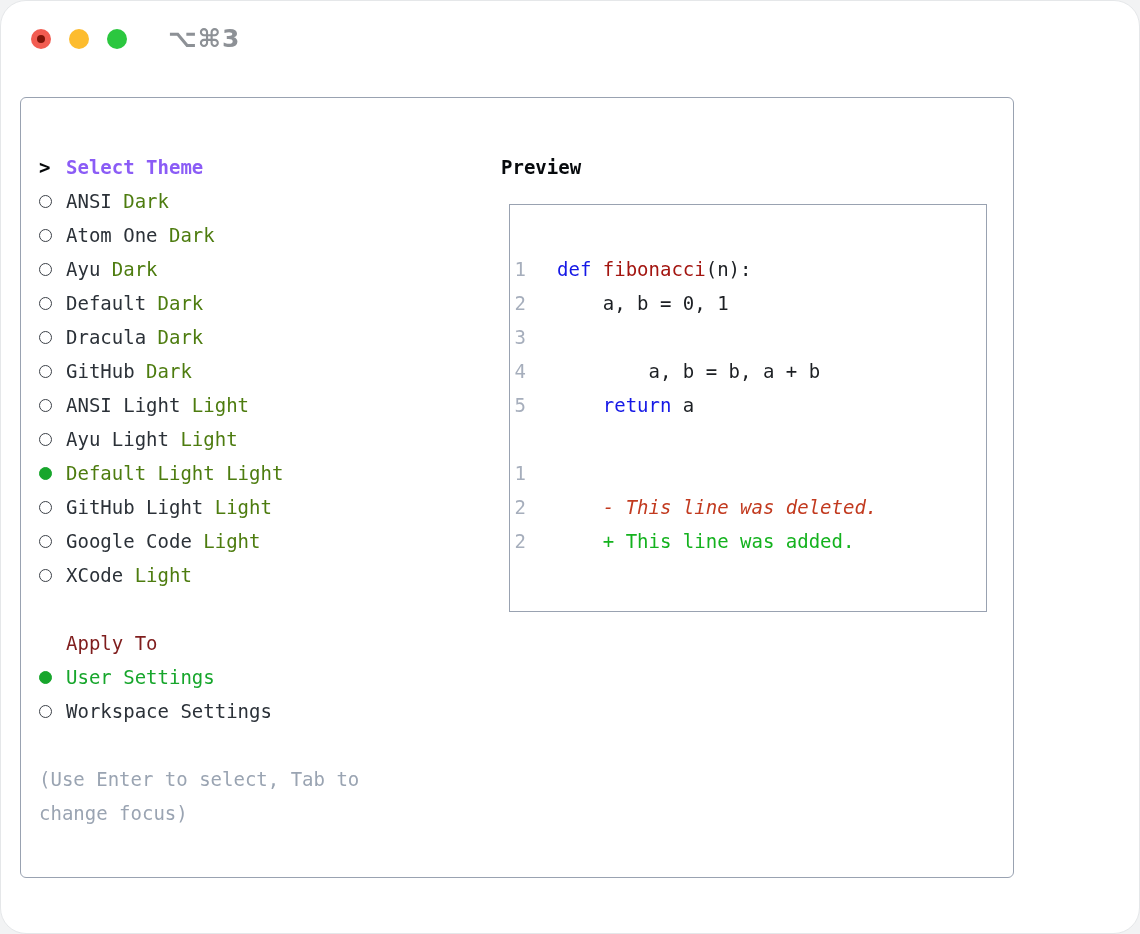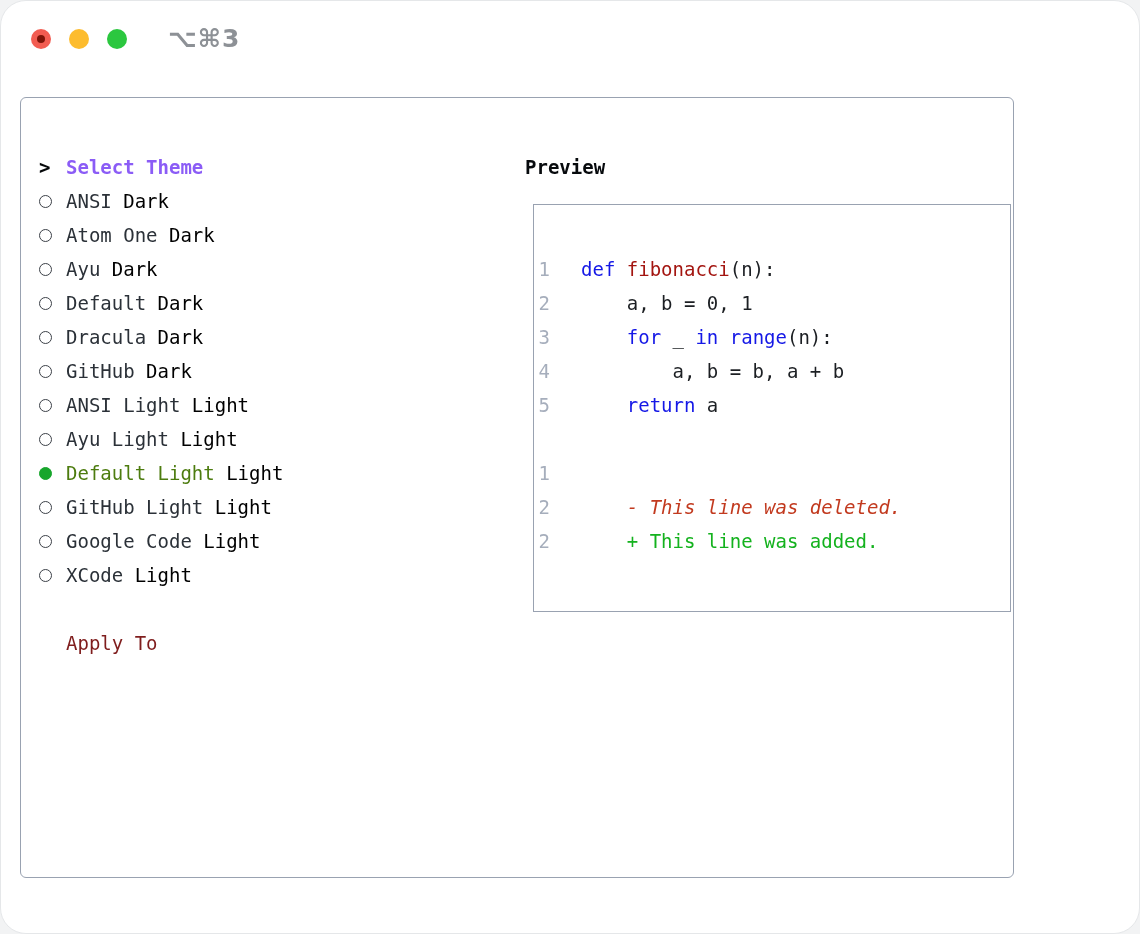--- a/index.html
+++ b/index.html
@@ -38,29 +38,29 @@
   .marker { width:27px; flex:none; display:flex; align-items:center; }
   .chevron { font-weight:bold; color:#06080a; }
   .radio {
     width:13px; height:13px; border-radius:50%;
     border:1.5px solid #3c4148; background:transparent; display:inline-block;
   }
   .radio.sel { background:#17a62c; border-color:#17a62c; }
   .h-label { font-weight:bold; color:#8b5cf6; }
   .t-name { color:#2b3138; }
   .t-name.sel { color:#4d7c0f; }
-  .t-var { color:#000000; margin-left:1ch; }
+  .t-var { color:#4d7c0f; margin-left:1ch; }
   .apply-label { color:#7f1d1d; }
   .opt-label { color:#2b3138; }
   .opt-label.sel { color:#17a62c; }
   .spacer { height:34px; }
   .hint { color:#9aa4b2; }
   .hint div { height:34px; line-height:34px; white-space:pre; }
   
-  .right-col { position:absolute; left:480px; top:52px; width:505px;margin-left:24px; }
+  .right-col { position:absolute; left:480px; top:52px; width:505px; }
   .preview-header { font-size:19px; font-weight:bold; color:#070a0d; height:34px; line-height:34px; }
   .preview-box {
     margin-top:20px; margin-left:8px; width:478px; height:408px;
     border:1.5px solid #99a2b1; background:#fff;
     padding:47px 0 0 4px; font-size:19px;
   }
   .pline { display:flex; height:34px; line-height:34px; }
   .lnum { width:12px; flex:none; text-align:right; color:#a6aebc; margin-right:31px; }
   .lcontent { white-space:pre; color:#1c1f23;text-align:center; }
   .s-kw  { color:#1518e6; }
@@ -181,39 +181,56 @@
           </div>
         </div>
 
       <div class="row spacer"></div>
 
       <div class="row">
         <span class="marker"></span>
         <span class="apply-label">Apply To</span>
       </div>
 
+      <div id="apply-list">
+          <div class="row">
+            <span class="marker">
+              <span class="radio sel"></span>
+            </span>
+            <span class="opt-label sel">User Settings</span>
+          </div>
+          <div class="row">
+            <span class="marker">
+              <span class="radio"></span>
+            </span>
+            <span class="opt-label">Workspace Settings</span>
+          </div>
+        </div>
 
       <div class="row spacer"></div>
 
+      <div class="hint">
+        <div>(Use Enter to select, Tab to</div>
+        <div>change focus)</div>
+      </div>
     </div>
 
     <div class="right-col">
       <div class="preview-header">Preview</div>
       <div class="preview-box" id="preview-box">
           <div class="pline">
             <span class="lnum">1</span>
             <span class="lcontent"><span class="s-kw">def </span><span class="s-fn">fibonacci</span><span class="s-pl">(n):</span></span>
           </div>
           <div class="pline">
             <span class="lnum">2</span>
             <span class="lcontent"><span class="s-pl">    a, b = 0, 1</span></span>
           </div>
           <div class="pline">
             <span class="lnum">3</span>
-            <span class="lcontent"><span class="s-pl">    </span><span class="s-kw">for</span><span class="s-pl"> _ </span><span class="s-kw">in</span><span class="s-pl"> </span><span class="s-kw">range</span><span class="s-pl">(n):</span></span>
           </div>
           <div class="pline">
             <span class="lnum">4</span>
             <span class="lcontent"><span class="s-pl">        a, b = b, a + b</span></span>
           </div>
           <div class="pline">
             <span class="lnum">5</span>
             <span class="lcontent"><span class="s-pl">    </span><span class="s-kw">return</span><span class="s-pl"> a</span></span>
           </div>
           <div class="pline">

